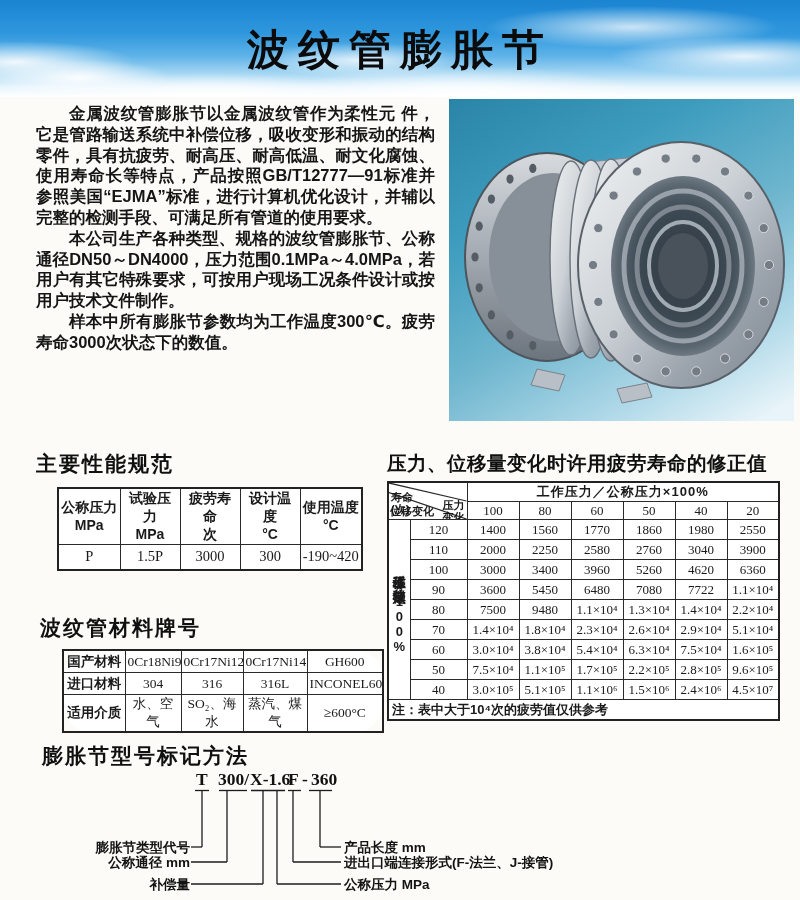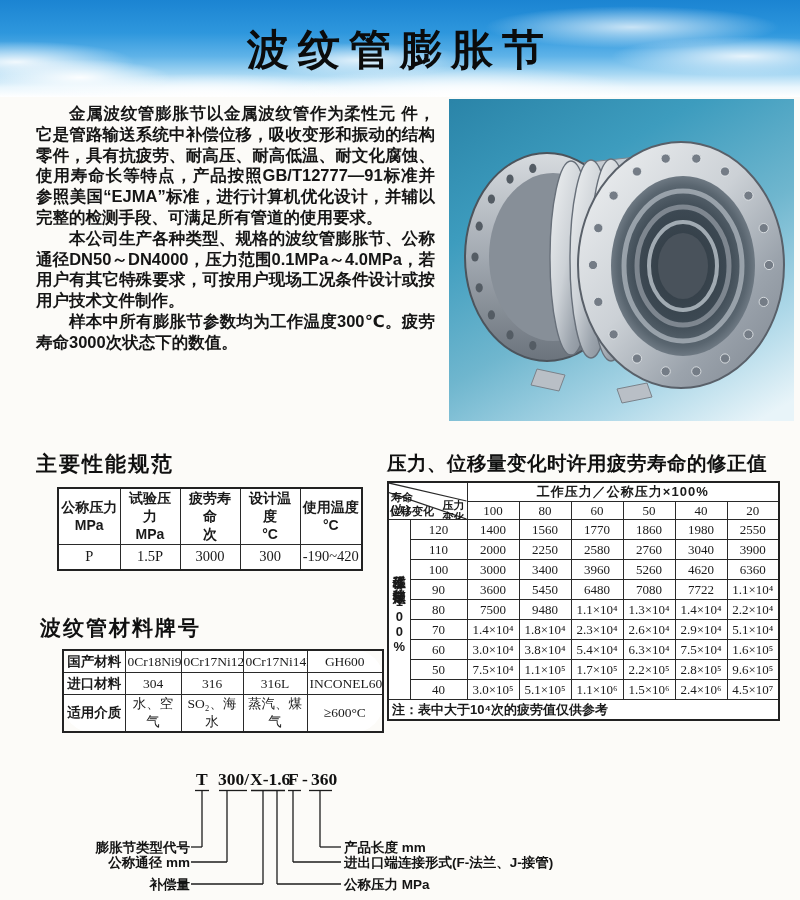--- a/index.html
+++ b/index.html
@@ -357,20 +357,21 @@
         <tr>
           <td class="mlabel">适用介质</td>
           <td class="num">水、空气</td>
           <td class="num">SO₂、海水</td>
           <td class="num">蒸汽、煤气</td>
           <td class="num">≥600°C</td>
         </tr>
       </tbody>
   </table>
 
+  <h2 id="marking-heading">膨胀节型号标记方法</h2>
   <div class="diagram">
     <svg width="800" height="134" viewBox="0 0 800 134">
 
       <line x1="195" y1="24.5" x2="209" y2="24.5"></line>
       <line x1="219" y1="24.5" x2="247" y2="24.5"></line>
       <line x1="251" y1="24.5" x2="285" y2="24.5"></line>
       <line x1="288" y1="24.5" x2="301" y2="24.5"></line>
       <line x1="309" y1="24.5" x2="332" y2="24.5"></line>
 
       <line x1="202" y1="24.5" x2="202" y2="81"></line>

